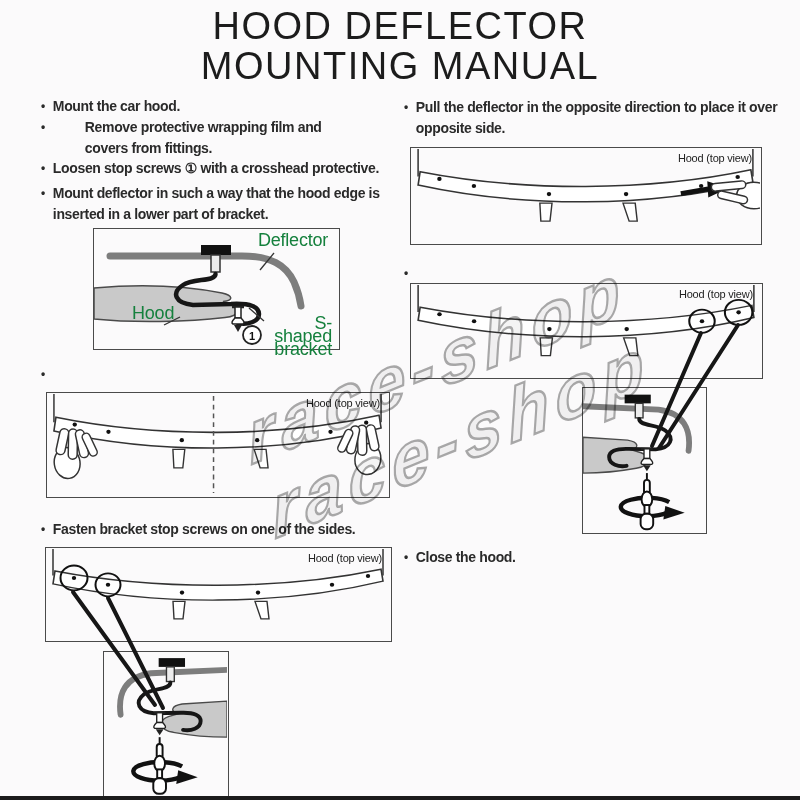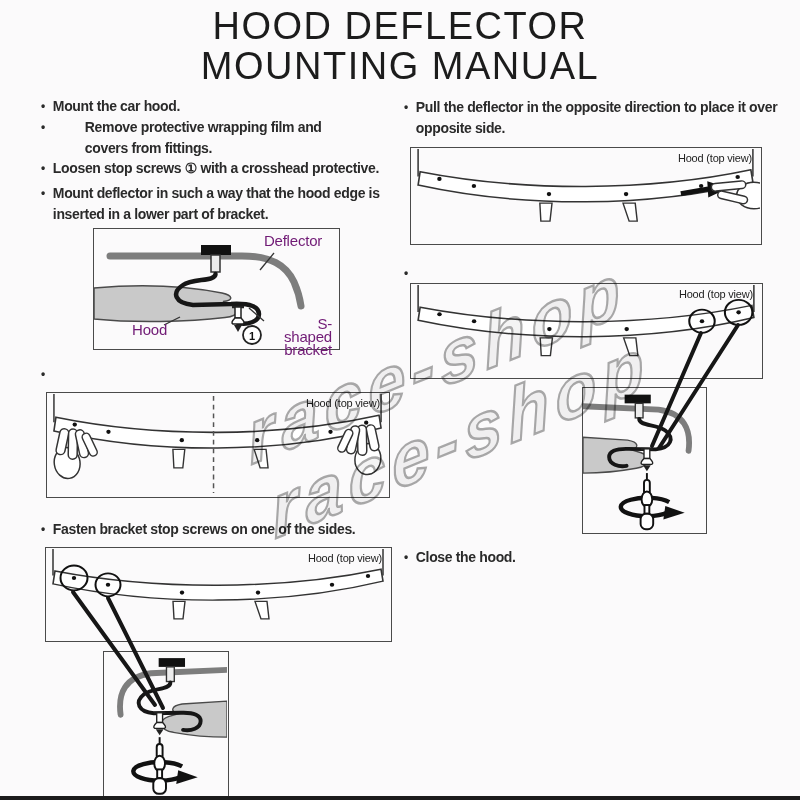--- a/index.html
+++ b/index.html
@@ -23,21 +23,21 @@
   
   .dbox{
     position:absolute;border:1.6px solid #4a4a4a;background:transparent;box-sizing:border-box;
   }
   .dbox svg{display:block;}
   .tvlabel{
     position:absolute;top:4px;right:9px;
     font-size:11px;font-weight:400;letter-spacing:-0.2px;color:#222;
   }
   .dlabel{
-    position:absolute;font-size:15px;font-weight:400;letter-spacing:-0.2px;color:#701a75;line-height:13px;
+    position:absolute;font-size:18px;font-weight:400;letter-spacing:-0.2px;color:#15803d;line-height:13px;
   }
   
   .wm{
     position:absolute;white-space:nowrap;pointer-events:none;z-index:7;
     font-weight:700;font-style:italic;font-size:72px;letter-spacing:7px;
     color:rgba(150,150,150,0.10);
     -webkit-text-stroke:2.3px rgba(148,148,148,0.78);
     transform:rotate(-22deg) skewX(-16deg);
     transform-origin:left center;
     mix-blend-mode:multiply;
@@ -85,21 +85,21 @@
         <path d="M -3,13 C -6,16 -7,18 -5,19 L 5,19 C 7,18 6,16 3,13 Z" fill="#fff" stroke="#222" stroke-width="1.5"></path>
         <path d="M -4,20 L 4,20 L 0,27 Z" fill="#222"></path>
       </g>
       <line x1="180" y1="24" x2="166" y2="41" stroke="#333" stroke-width="1.3"></line>
       <line x1="70" y1="96" x2="86" y2="88" stroke="#333" stroke-width="1.3"></line>
       <line x1="170" y1="92" x2="155" y2="79" stroke="#333" stroke-width="1.3"></line>
       <circle cx="158" cy="106" r="9" fill="#fff" stroke="#222" stroke-width="1.8"></circle>
       <text x="158" y="110.5" text-anchor="middle" font-size="11" font-weight="bold" fill="#111">1</text>
     </svg>
     <div class="dlabel" style="left:158px;top:5px;width:82px;text-align:center;">Deflector</div>
-    <div class="dlabel" style="left:38px;top:94px;">Hood</div>
+    <div class="dlabel" style="left:38px;top:78px;">Hood</div>
     <div class="dlabel" style="left:180px;top:88px;width:58px;text-align:right;">
       <div>S-shaped</div>
       <div>bracket</div>
     </div>
   </div>
 
   <div class="step" style="left:41px;top:364px;width:370px;">
     <span class="bul">•</span>
   </div>
 

